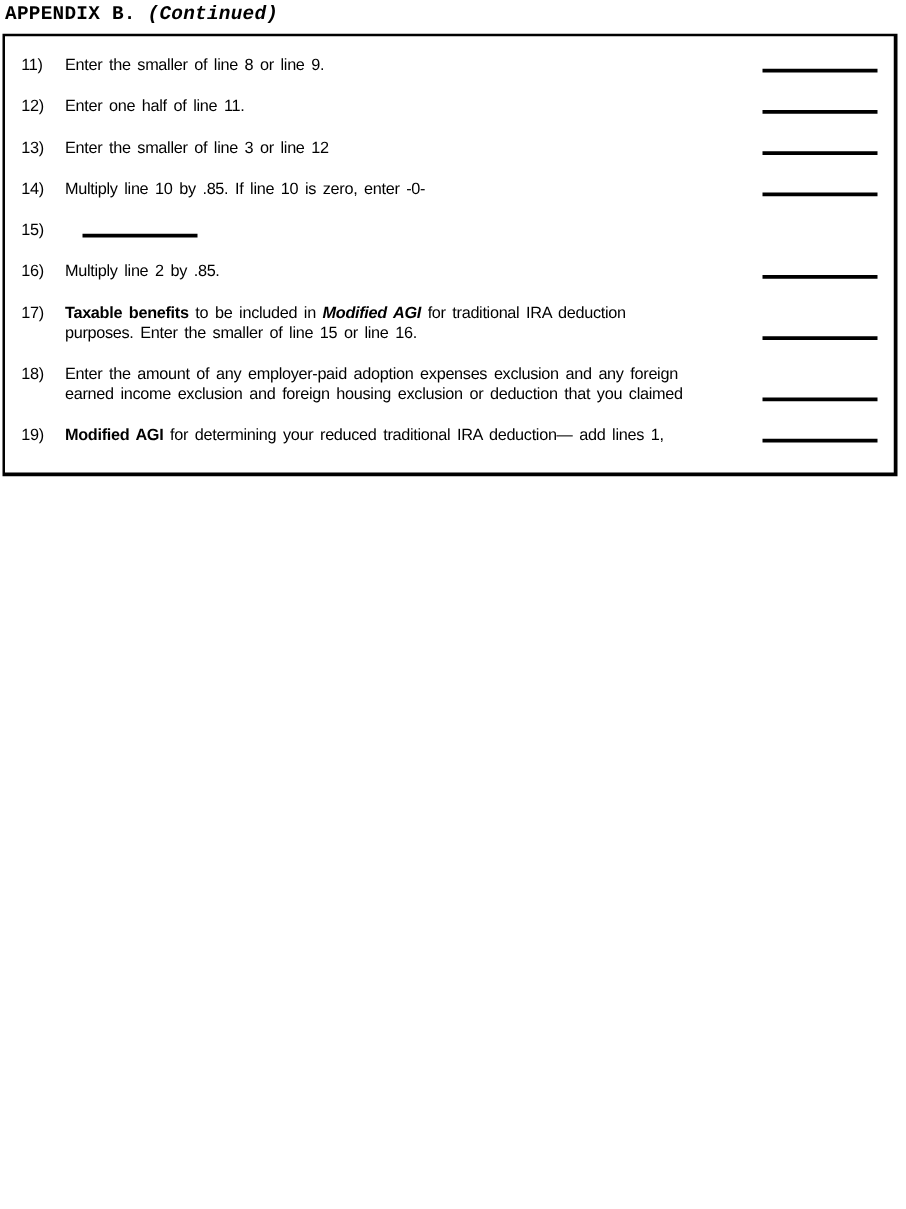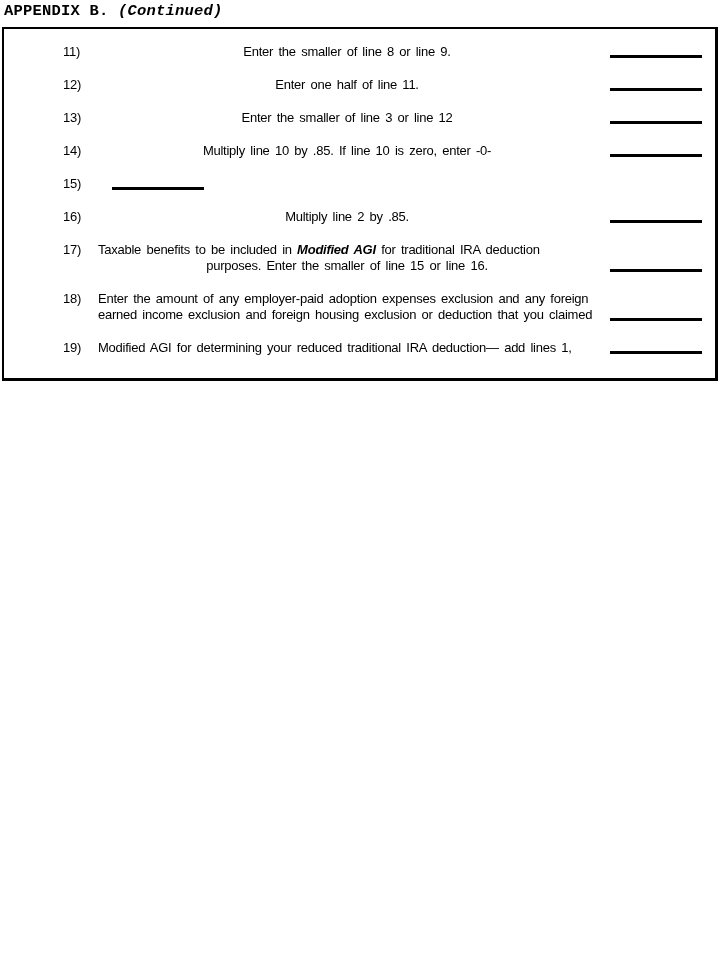--- a/index.html
+++ b/index.html
@@ -14,34 +14,33 @@
     font-size:15.5px;font-weight:bold;letter-spacing:.2px;
     white-space:pre;
     font-family:Liberation Mono, monospace;
   }
   .title .cont{font-style:italic;}
   .box{
     position:absolute;left:2px;top:27px;width:716px;height:354px;
     box-sizing:border-box;
     border:2px solid #000;border-right-width:3px;border-bottom-width:3px;
     padding-top:15px;
-    padding-left:46px;
   }
   .row{
     display:flex;align-items:stretch;
     margin-bottom:17px;
     font-size:13px;line-height:16px;
     letter-spacing:-.25px;word-spacing:2px;
   }
   .num{flex:none;width:35px;padding-left:13px;}
   .body{flex:1;min-width:0;}
   .tline{display:block;}
-  .tline.flexline{display:flex;align-items:center;flex-direction:column;}
+  .tline.flexline{display:flex;align-items:center;}
   .tw{white-space:pre-wrap;}
-  .b{font-weight:normal;}
+  .b{font-weight:bold;}
   .bi{font-weight:bold;font-style:italic;}
   .leader{
     flex:1;min-width:10px;
     margin-left:7px;margin-right:2px;
     background-image:radial-gradient(circle at 1.5px 1.5px,#000 1.35px,transparent 1.7px);
     background-size:14.5px 3px;
     background-repeat:repeat-x;
     background-position:left 0 bottom 3px;
   }
   .blank{

